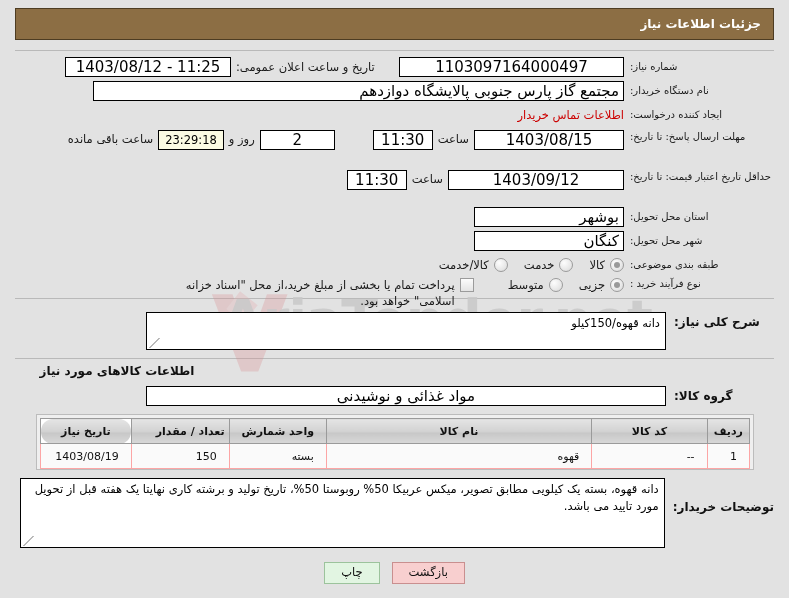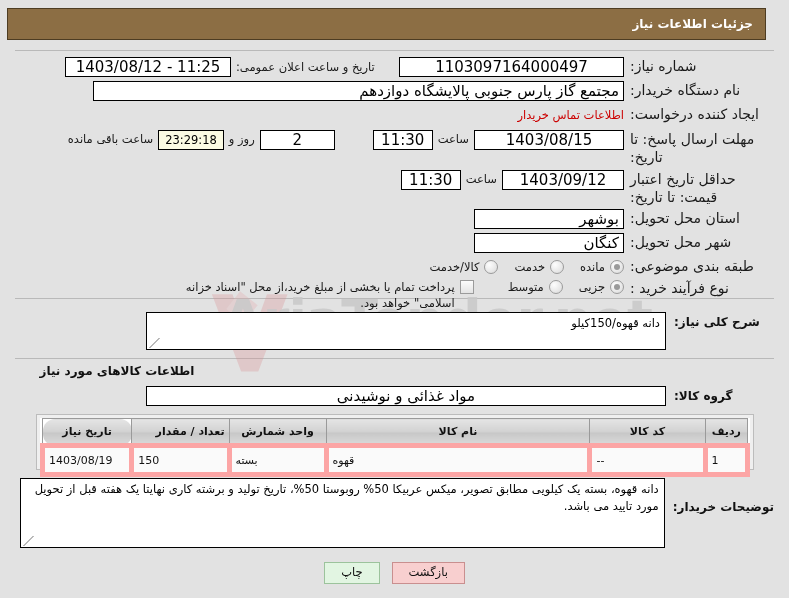--- a/index.html
+++ b/index.html
@@ -40,21 +40,21 @@
   #wm-logo {
     position: absolute;
     left: 205px; top: 0px;
     width: 86px; height: 92px;
     opacity: .30;
   }
 
   
   #title-bar {
     position: absolute;
-    left: 7px; top: 8px;
+    left: 15px; top: 8px;
     width: 759px; height: 32px;
     background: #8c6e44;
     border: 1px solid #4d3c22;
     box-sizing: border-box;
     display: flex;
     align-items: center;
     justify-content: flex-start;
     padding-right: 12px;
     z-index: 2;
   }
@@ -78,21 +78,21 @@
     width: 759px;
     z-index: 6;
   }
   .frow {
     display: flex;
     align-items: center;
     min-height: 22px;
     margin-bottom: 2px;
   }
   .flabel {
-    font-size: 14px;
+    font-size: 10px;
     color: #1a1a1a;
     text-align: left;
     padding-left: 6px;
     box-sizing: border-box;
     flex: 0 0 150px;
     line-height: 1.25;
   }
   .fld {
     background: #ffffff;
     border: 1px solid #000000;
@@ -241,26 +241,26 @@
     border: 1px solid #9a9a9a;
     font-size: 11px;
     font-weight: bold;
     color: #111;
     height: 22px;
     padding: 1px 4px;
     text-align: center;
   }
   #goods-table td {
     background: #fafafa;
-    border: 5px solid #fca5a5;
+    border: 1px solid #fca5a5;
     font-size: 11px;
     color: #111;
     height: 22px;
-    padding: 1px 4px;
-    text-align: left;
+    padding: 1px 12px;
+    text-align: right;
   }
   #table-shell {
     position: absolute;
     left: 36px; top: 414px;
     width: 718px; height: 56px;
     border: 1px solid #bcbcbc;
     background: #efefef;
     z-index: 5;
     box-sizing: border-box;
   }
@@ -333,40 +333,40 @@
       <div class="fld" style="width:60px;margin-top:2px;">11:30</div>
       <div style="width:38px"></div>
       <div class="fld" style="width:75px;margin-top:2px;">2</div>
       <div class="inline-lbl" style="padding-top:4px;">روز و</div>
       <div class="countdown" style="margin-top:2px;">23:29:18</div>
       <div class="inline-lbl" style="padding-top:4px;">ساعت باقی مانده</div>
     </div>
 
     <div class="frow" style="align-items:flex-start;min-height:36px;">
       <div class="flabel" style="padding-top:3px;">حداقل تاریخ اعتبار قیمت: تا تاریخ:</div>
-      <div class="fld" style="width:122px;margin-top:2px;">1403/09/12</div>
+      <div class="fld" style="width:176px;margin-top:2px;">1403/09/12</div>
       <div class="inline-lbl" style="padding-top:4px;">ساعت</div>
       <div class="fld" style="width:60px;margin-top:2px;">11:30</div>
     </div>
 
     <div class="frow">
       <div class="flabel">استان محل تحویل:</div>
       <div class="fld rt" style="width:150px;">بوشهر</div>
     </div>
 
     <div class="frow">
       <div class="flabel">شهر محل تحویل:</div>
       <div class="fld rt" style="width:150px;">کنگان</div>
     </div>
 
     <div class="frow">
       <div class="flabel">طبقه بندی موضوعی:</div>
       <div class="ropt">
         <span class="radio on"></span>
-        <span class="rtxt">مانده</span>
+        <span class="rtxt">کالا</span>
       </div>
       <div class="ropt">
         <span class="radio"></span>
         <span class="rtxt">خدمت</span>
       </div>
       <div class="ropt">
         <span class="radio"></span>
         <span class="rtxt">کالا/خدمت</span>
       </div>
     </div>

